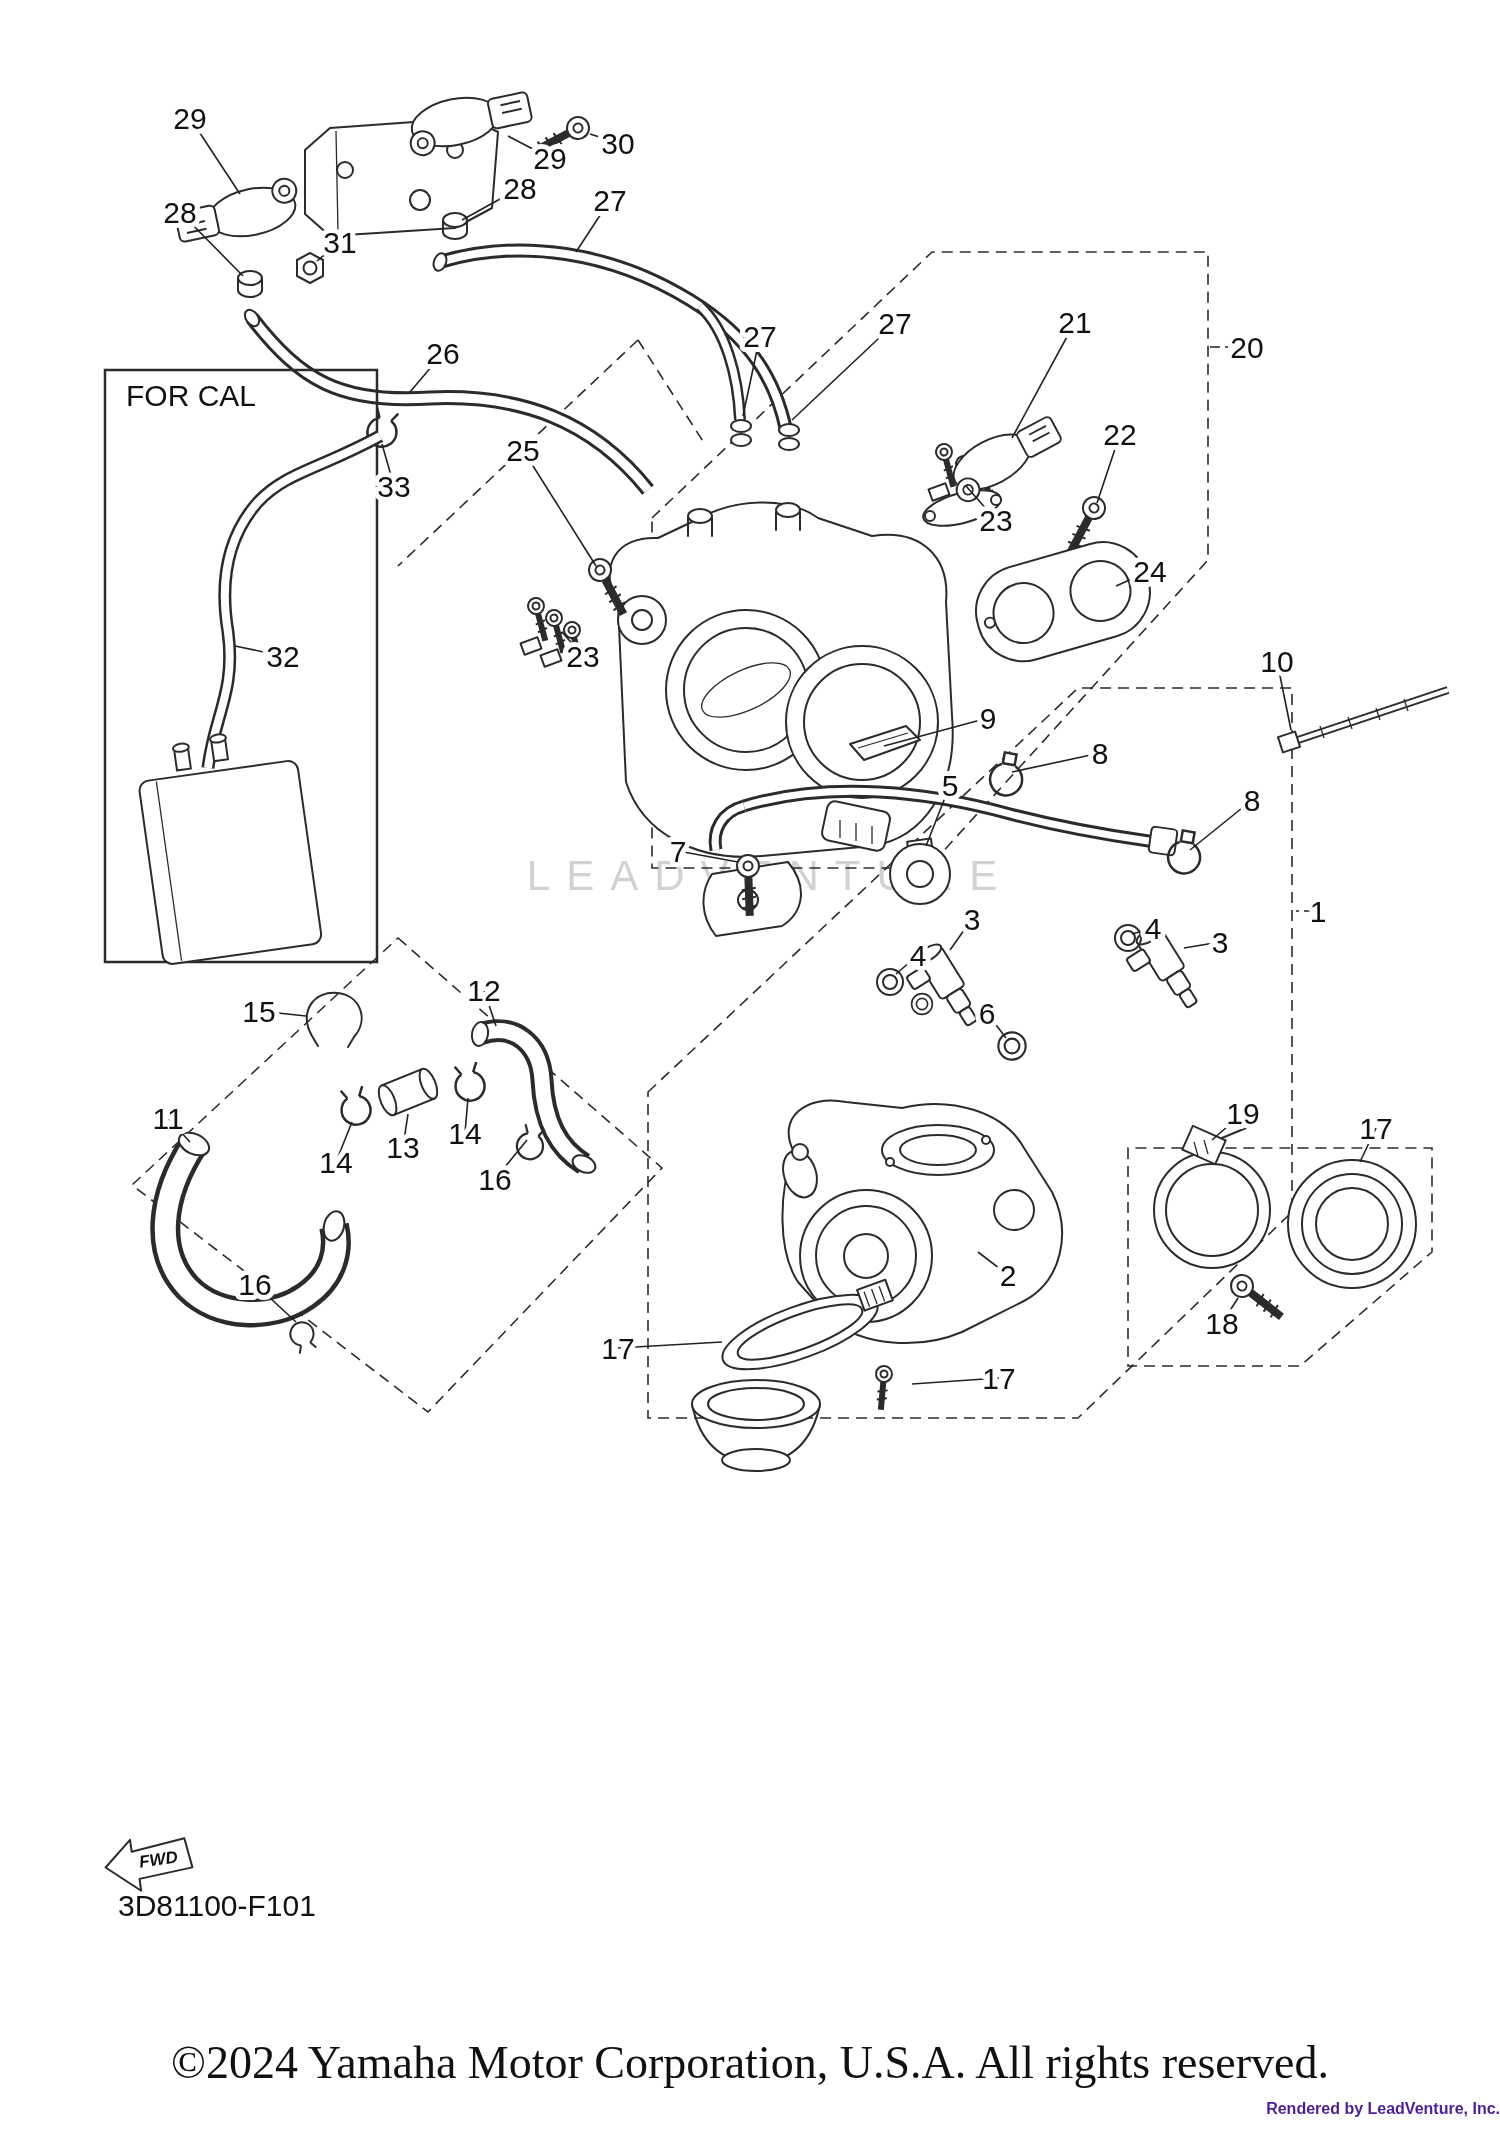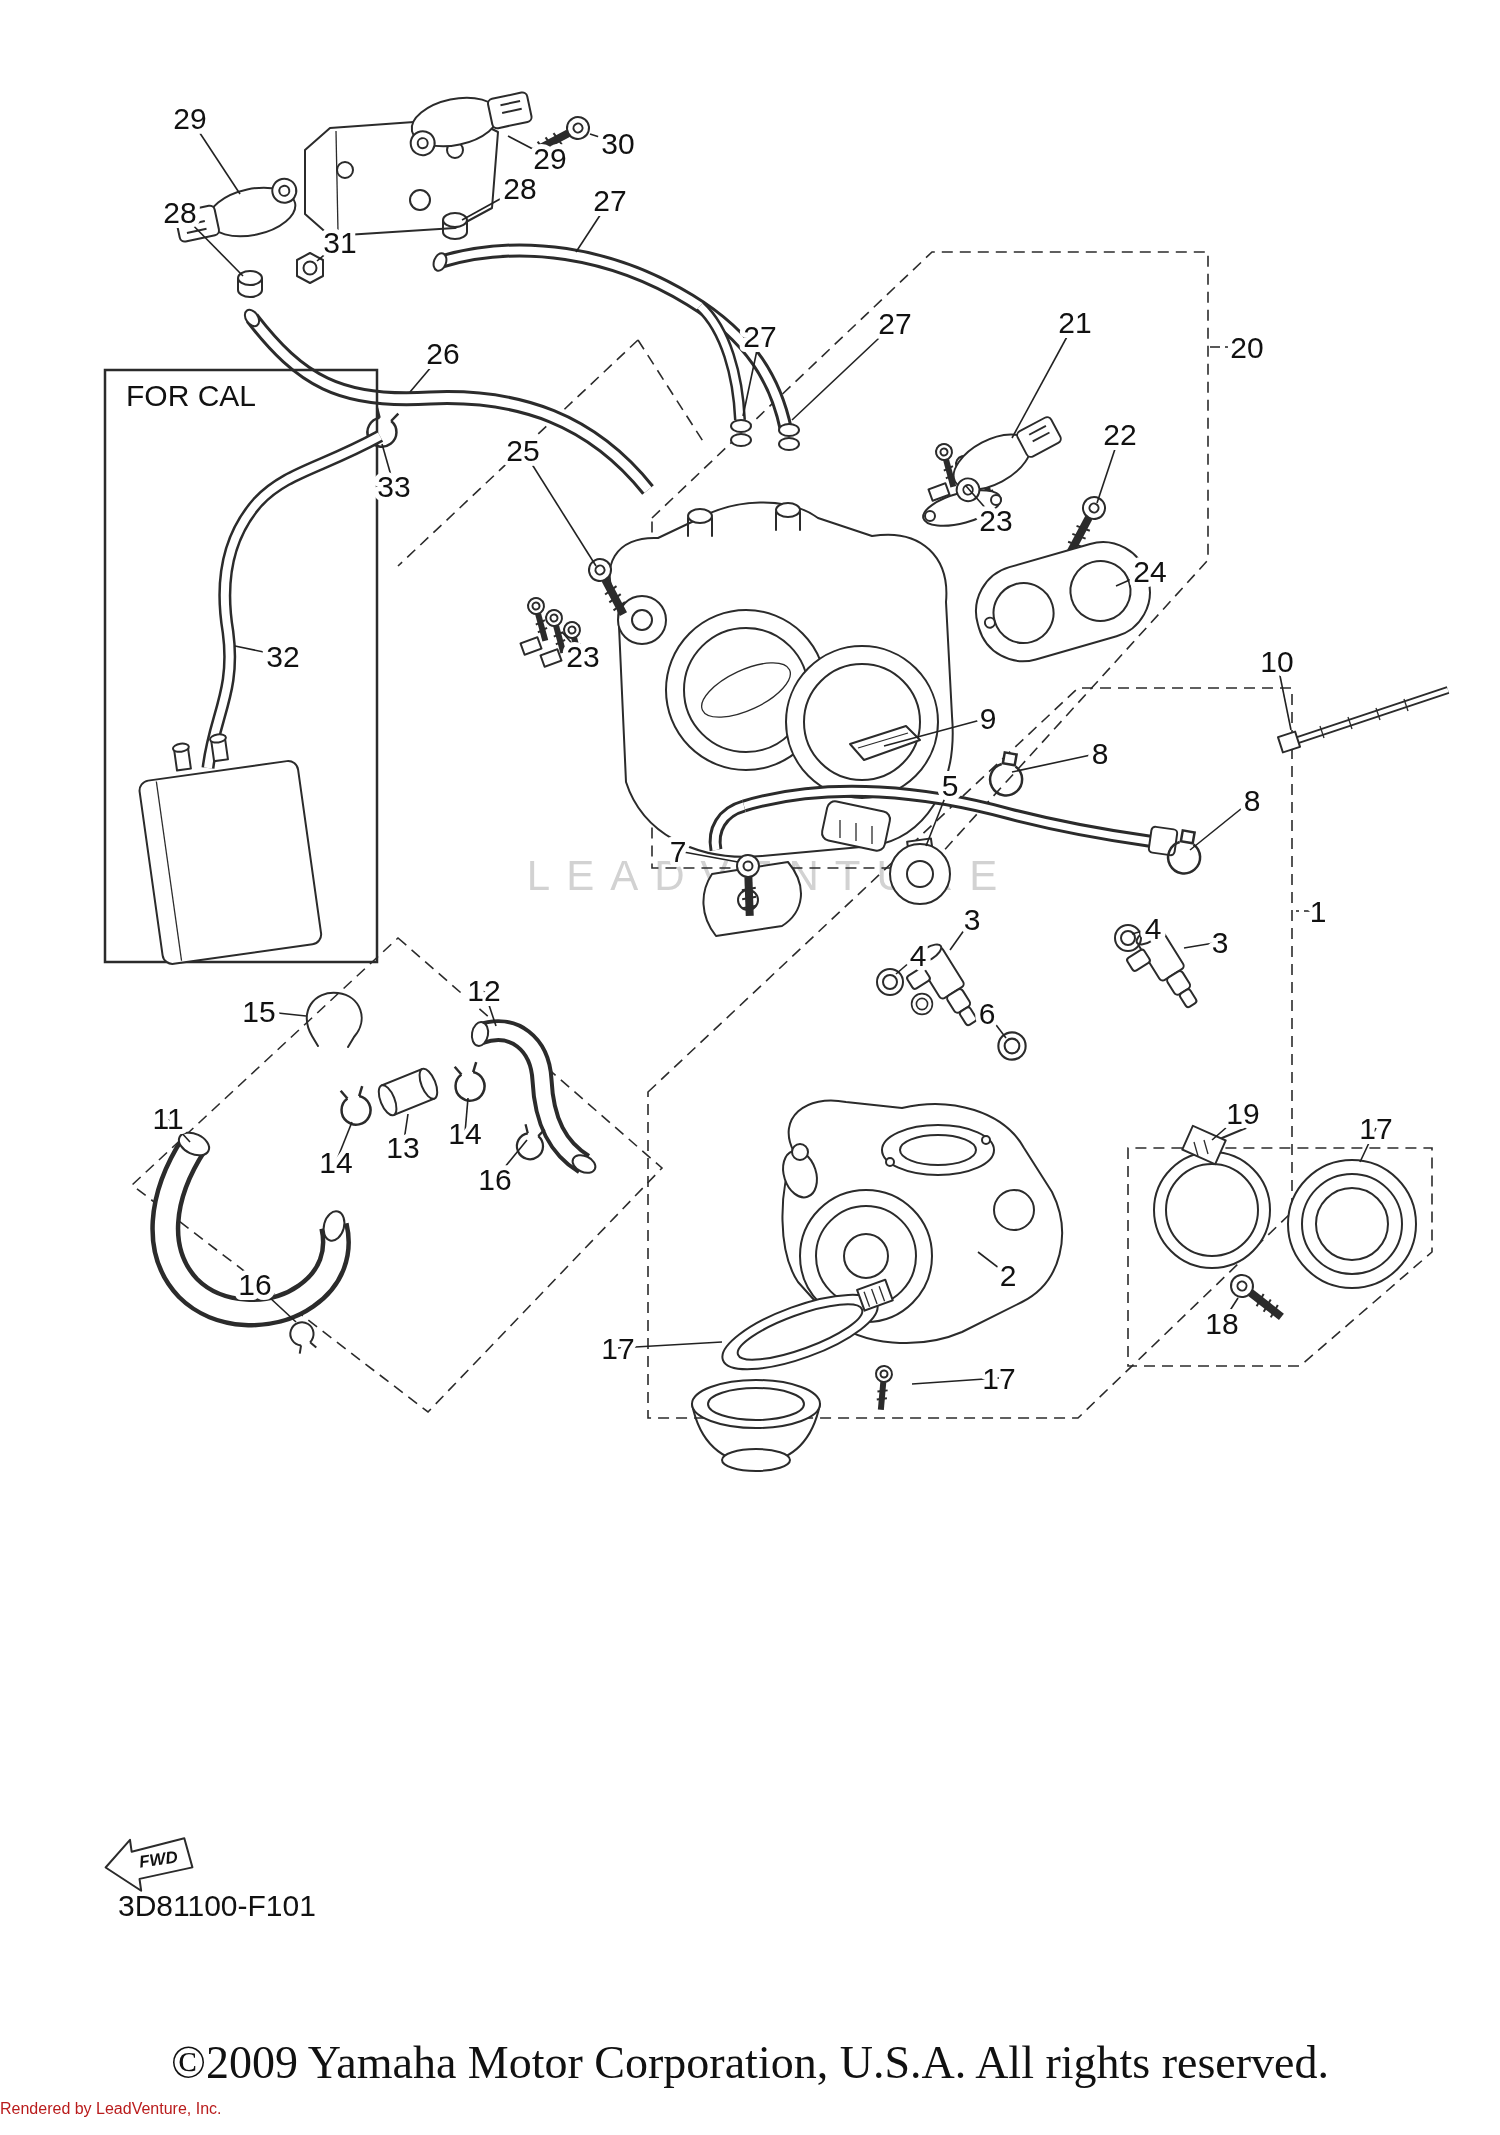--- a/index.html
+++ b/index.html
@@ -15,22 +15,22 @@
   .callout{font:30px "Liberation Sans",sans-serif;fill:#111;text-anchor:middle;
            dominant-baseline:central;paint-order:stroke;stroke:#fff;stroke-width:10px;
            stroke-linejoin:round;cursor:pointer;}
   .leader{stroke:#222;stroke-width:1.6;}
   .dashdot{stroke-dasharray:14 5 3 5;}
   .svgtext{font-family:"Liberation Sans",sans-serif;fill:#111;}
   .wmtext{font-family:"Liberation Sans",sans-serif;fill:#d2d2d2;letter-spacing:16px;
           text-anchor:middle;font-size:42px;}
   .copyright{position:absolute;top:2036px;left:0;width:100%;text-align:center;
              font-family:"Liberation Serif",serif;font-size:46px;color:#111;white-space:nowrap;}
-  .rendered{position:absolute;top:2100px;left:0;width:100%;text-align:left;
-            font-family:"Liberation Sans",sans-serif;font-size:16px;color:#b91c1c;}
+  .rendered{position:absolute;top:2100px;left:0;width:100%;text-align:right;
+            font-family:"Liberation Sans",sans-serif;font-size:16px;color:#4c1d95;font-weight:bold;}
 </style>
 </head>
 <body>
 
 <div class="page">
 <svg width="1500" height="2135" viewBox="0 0 1500 2135">
   <defs>
     <g id="screw" fill="#fff" stroke="#2b2b2b" stroke-width="2">
       <circle r="11"></circle>
           <circle r="4.5"></circle>
@@ -412,15 +412,15 @@
           <text x="1376" y="1128" class="callout">17</text>
           <text x="1008" y="1275" class="callout">2</text>
           <text x="255" y="1284" class="callout">16</text>
           <text x="1222" y="1323" class="callout">18</text>
           <text x="618" y="1348" class="callout">17</text>
           <text x="999" y="1378" class="callout">17</text>
         </g>
       </g>
 </svg>
 
-<div class="copyright">©2009 Yamaha Motor Corporation, U.S.A. All rights reserved.</div>
+<div class="copyright">©2024 Yamaha Motor Corporation, U.S.A. All rights reserved.</div>
 <div class="rendered">Rendered by LeadVenture, Inc.</div>
 </div>
 
 </body></html>

